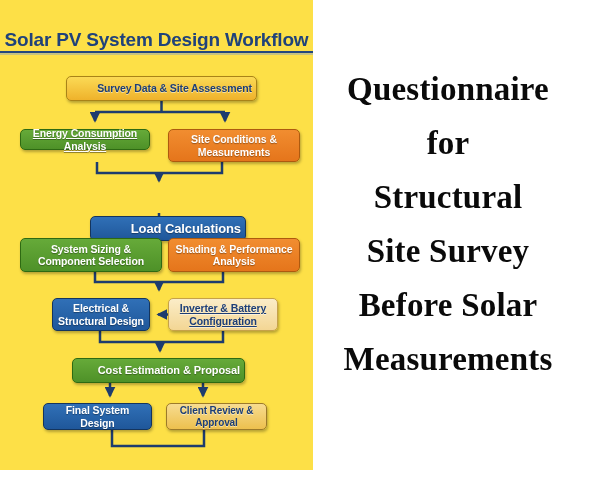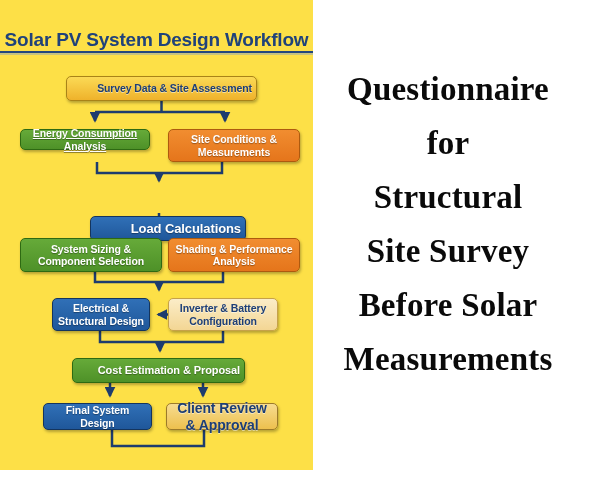--- a/index.html
+++ b/index.html
@@ -28,35 +28,35 @@
     box-shadow:1px 2px 3px rgba(0,0,0,0.28);
     color:#ffffff;text-shadow:0 1px 1px rgba(0,0,0,0.35);
     font-size:10.5px;
   }
   .node.navy-text{color:#1D3E75;text-shadow:0 1px 0 rgba(255,255,255,0.5);}
 
   .yellow{background:linear-gradient(#FBDA55,#EFB22B);border:1.5px solid #A98318;}
   .green {background:linear-gradient(#66AA39,#4E9128);border:1.5px solid #2E6A12;}
   .orange{background:linear-gradient(#F18D30,#E5751B);border:1.5px solid #AE5A0E;}
   .blue  {background:linear-gradient(#3070B7,#1F579A);border:1.5px solid #14355E;}
-  .cream {background:linear-gradient(#FBEDC8,#F3D694);border:1.5px solid #C6A149;}
+  .cream {background:linear-gradient(#FBEDC8,#F3D694);border:1.5px solid #C6A149;text-decoration:underline;}
   .gold  {background:linear-gradient(#F7DC90,#EDC04E);border:1.5px solid #9C7A2A;}
 
   
   .n-survey    {left:66px; top:76px; width:191px;height:25px;}
   .n-energy    {left:20px; top:129px;width:130px;height:21px;text-decoration:underline;}
   .n-site      {left:168px;top:129px;width:132px;height:33px;}
   .n-load      {left:90px; top:188px;width:156px;height:25px;font-size:13px;margin-top:28px;}
   .n-sizing    {left:20px; top:238px;width:142px;height:34px;}
   .n-shading   {left:168px;top:238px;width:132px;height:34px;}
   .n-electrical{left:52px; top:298px;width:98px; height:33px;}
   .n-inverter  {left:168px;top:298px;width:110px;height:33px;}
   .n-cost      {left:72px; top:358px;width:173px;height:25px;font-size:11px;}
   .n-final     {left:43px; top:403px;width:109px;height:27px;}
-  .n-client    {left:166px;top:403px;width:112px;height:27px;font-size:14px;}
+  .n-client    {left:166px;top:403px;width:101px;height:27px;font-size:10px;}
 
   
   .headline{
     position:absolute;left:299px;top:62px;width:298px;text-align:center;
     font-family:Liberation Serif, serif;font-weight:bold;
     font-size:33px;line-height:54px;color:#0A0A0A;letter-spacing:0.2px;
   }
   .headline-line{white-space:nowrap;}
 </style>
 </head>

